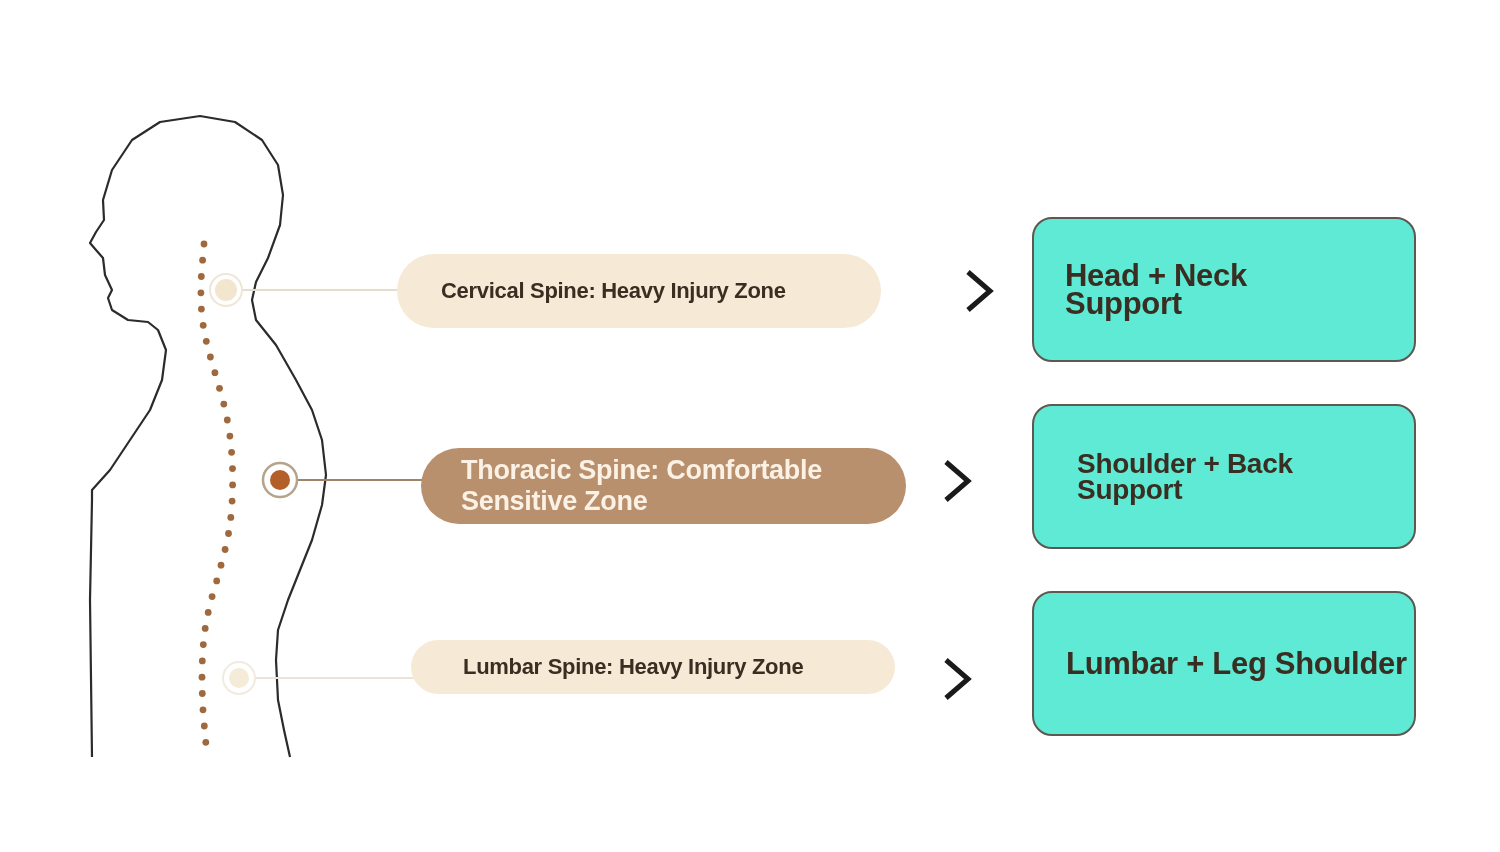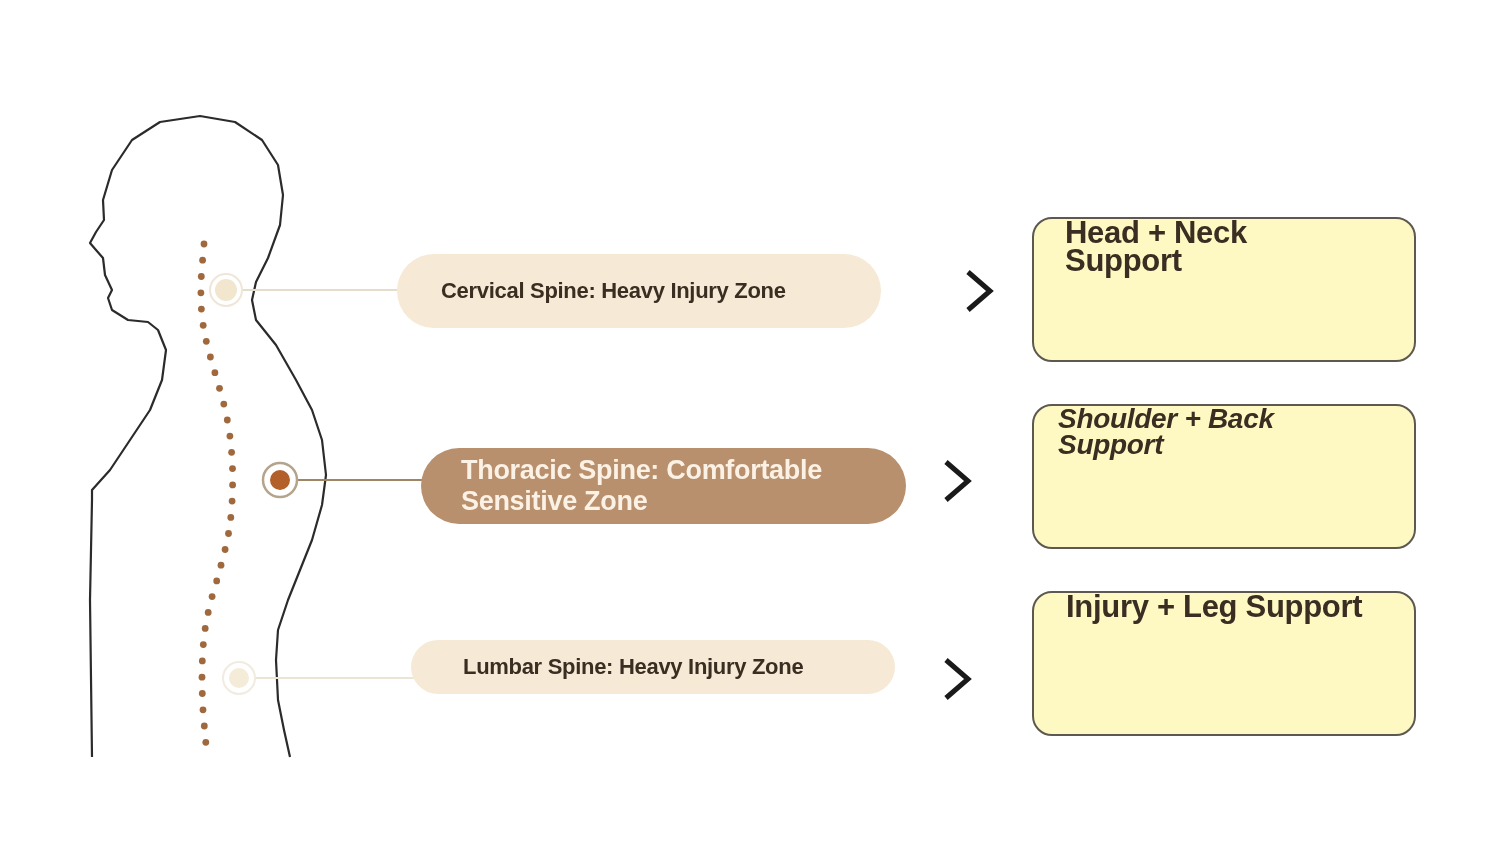--- a/index.html
+++ b/index.html
@@ -5,21 +5,21 @@
   html, body { margin:0; padding:0; }
   body { width:1500px; height:852px; background:#ffffff; position:relative; overflow:hidden;
          font-family:"Liberation Sans", "DejaVu Sans", sans-serif; }
   #figure { position:absolute; left:0; top:0; }
   .pill { position:absolute; border-radius:40px; display:flex; align-items:center; box-sizing:border-box;
           font-weight:bold; letter-spacing:-0.3px; }
   .pill.light { background:#f6ead6; color:#3a2e22; font-size:22px; }
   .pill.dark { background:#b8906e; color:#fbf1e4; font-size:27px; line-height:31px;margin-top:8px; }
   .arrow { position:absolute; width:40px; height:50px; }
   .box { position:absolute; width:384px; height:145px; border:2.5px solid #5d5850; border-radius:20px;
-         background:#fef9c3; box-sizing:border-box; display:flex; align-items:flex-start; color:#3a2e22;
+         background:#5eead4; box-sizing:border-box; display:flex; align-items:center; color:#3a2e22;
          font-weight:bold; }
   .box .t { font-size:31px; line-height:28px; letter-spacing:-0.3px; }
 </style>
 </head>
 <body>
 
 <svg id="figure" width="1500" height="852" viewBox="0 0 1500 852">
 
   <path fill="none" stroke="#2b2b2b" stroke-width="2.2" stroke-linejoin="round" d="M92,757 L90,600 L92,500 L92,490 L110,470 L130,440 L150,410 L162,380 L166,350 L158,330 L148,322
        L128,320 L112,310 L108,298 L112,290 L105,275 L103,258 L96,250 L90,243 L96,232 L104,220 L103,200
@@ -95,18 +95,18 @@
 <svg class="arrow" style="left:940px; top:456px;" viewBox="0 0 40 50">
   <polyline points="6,6 28,25 6,44" fill="none" stroke="#1a1a1a" stroke-width="5"></polyline>
 </svg>
 <svg class="arrow" style="left:940px; top:654px;" viewBox="0 0 40 50">
   <polyline points="6,6 28,25 6,44" fill="none" stroke="#1a1a1a" stroke-width="5"></polyline>
 </svg>
 
 <div class="box" style="left:1032px; top:217px; padding-left:31px;">
   <span class="t" style="display:block; width:220px;">Head + Neck Support</span>
 </div>
-<div class="box" style="left:1032px; top:404px; padding-left:24px;font-style:italic;">
+<div class="box" style="left:1032px; top:404px; padding-left:43px;">
   <span class="t" style="display:block; width:240px; font-size:28px; line-height:26px;">Shoulder + Back Support</span>
 </div>
 <div class="box" style="left:1032px; top:591px; padding-left:32px;">
-  <span class="t">Injury + Leg Support</span>
+  <span class="t">Lumbar + Leg Shoulder</span>
 </div>
 
 </body></html>

